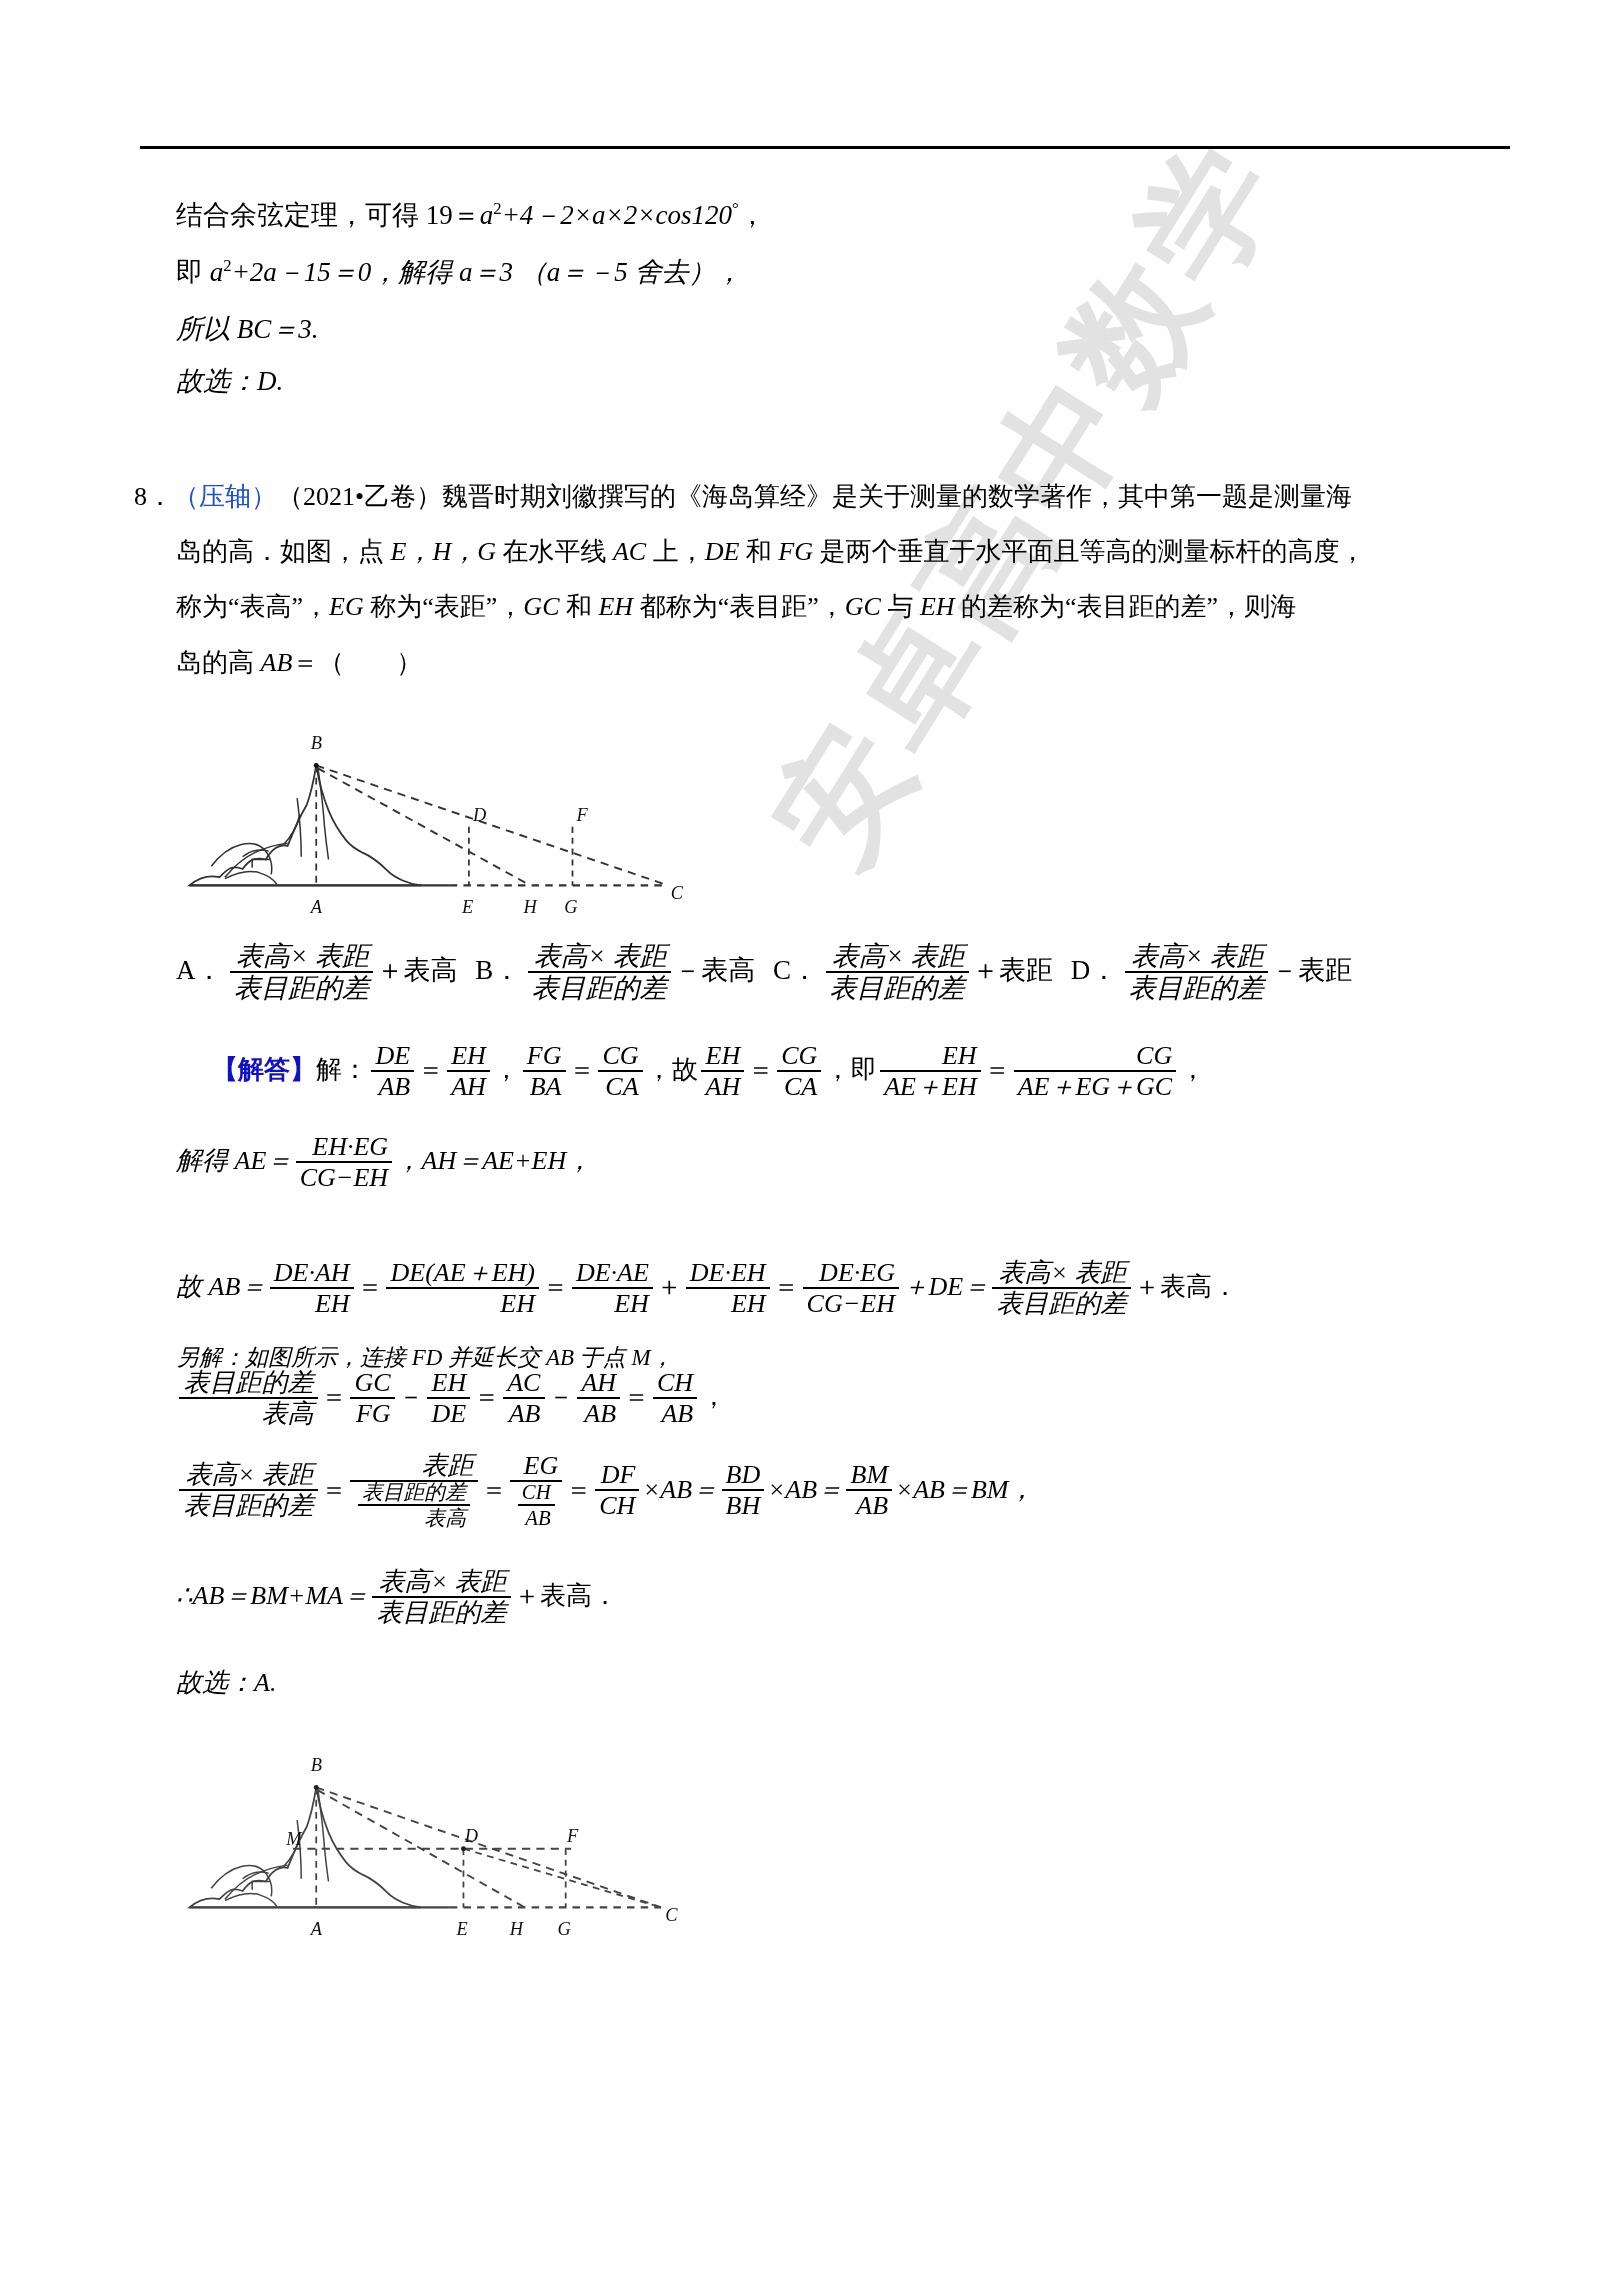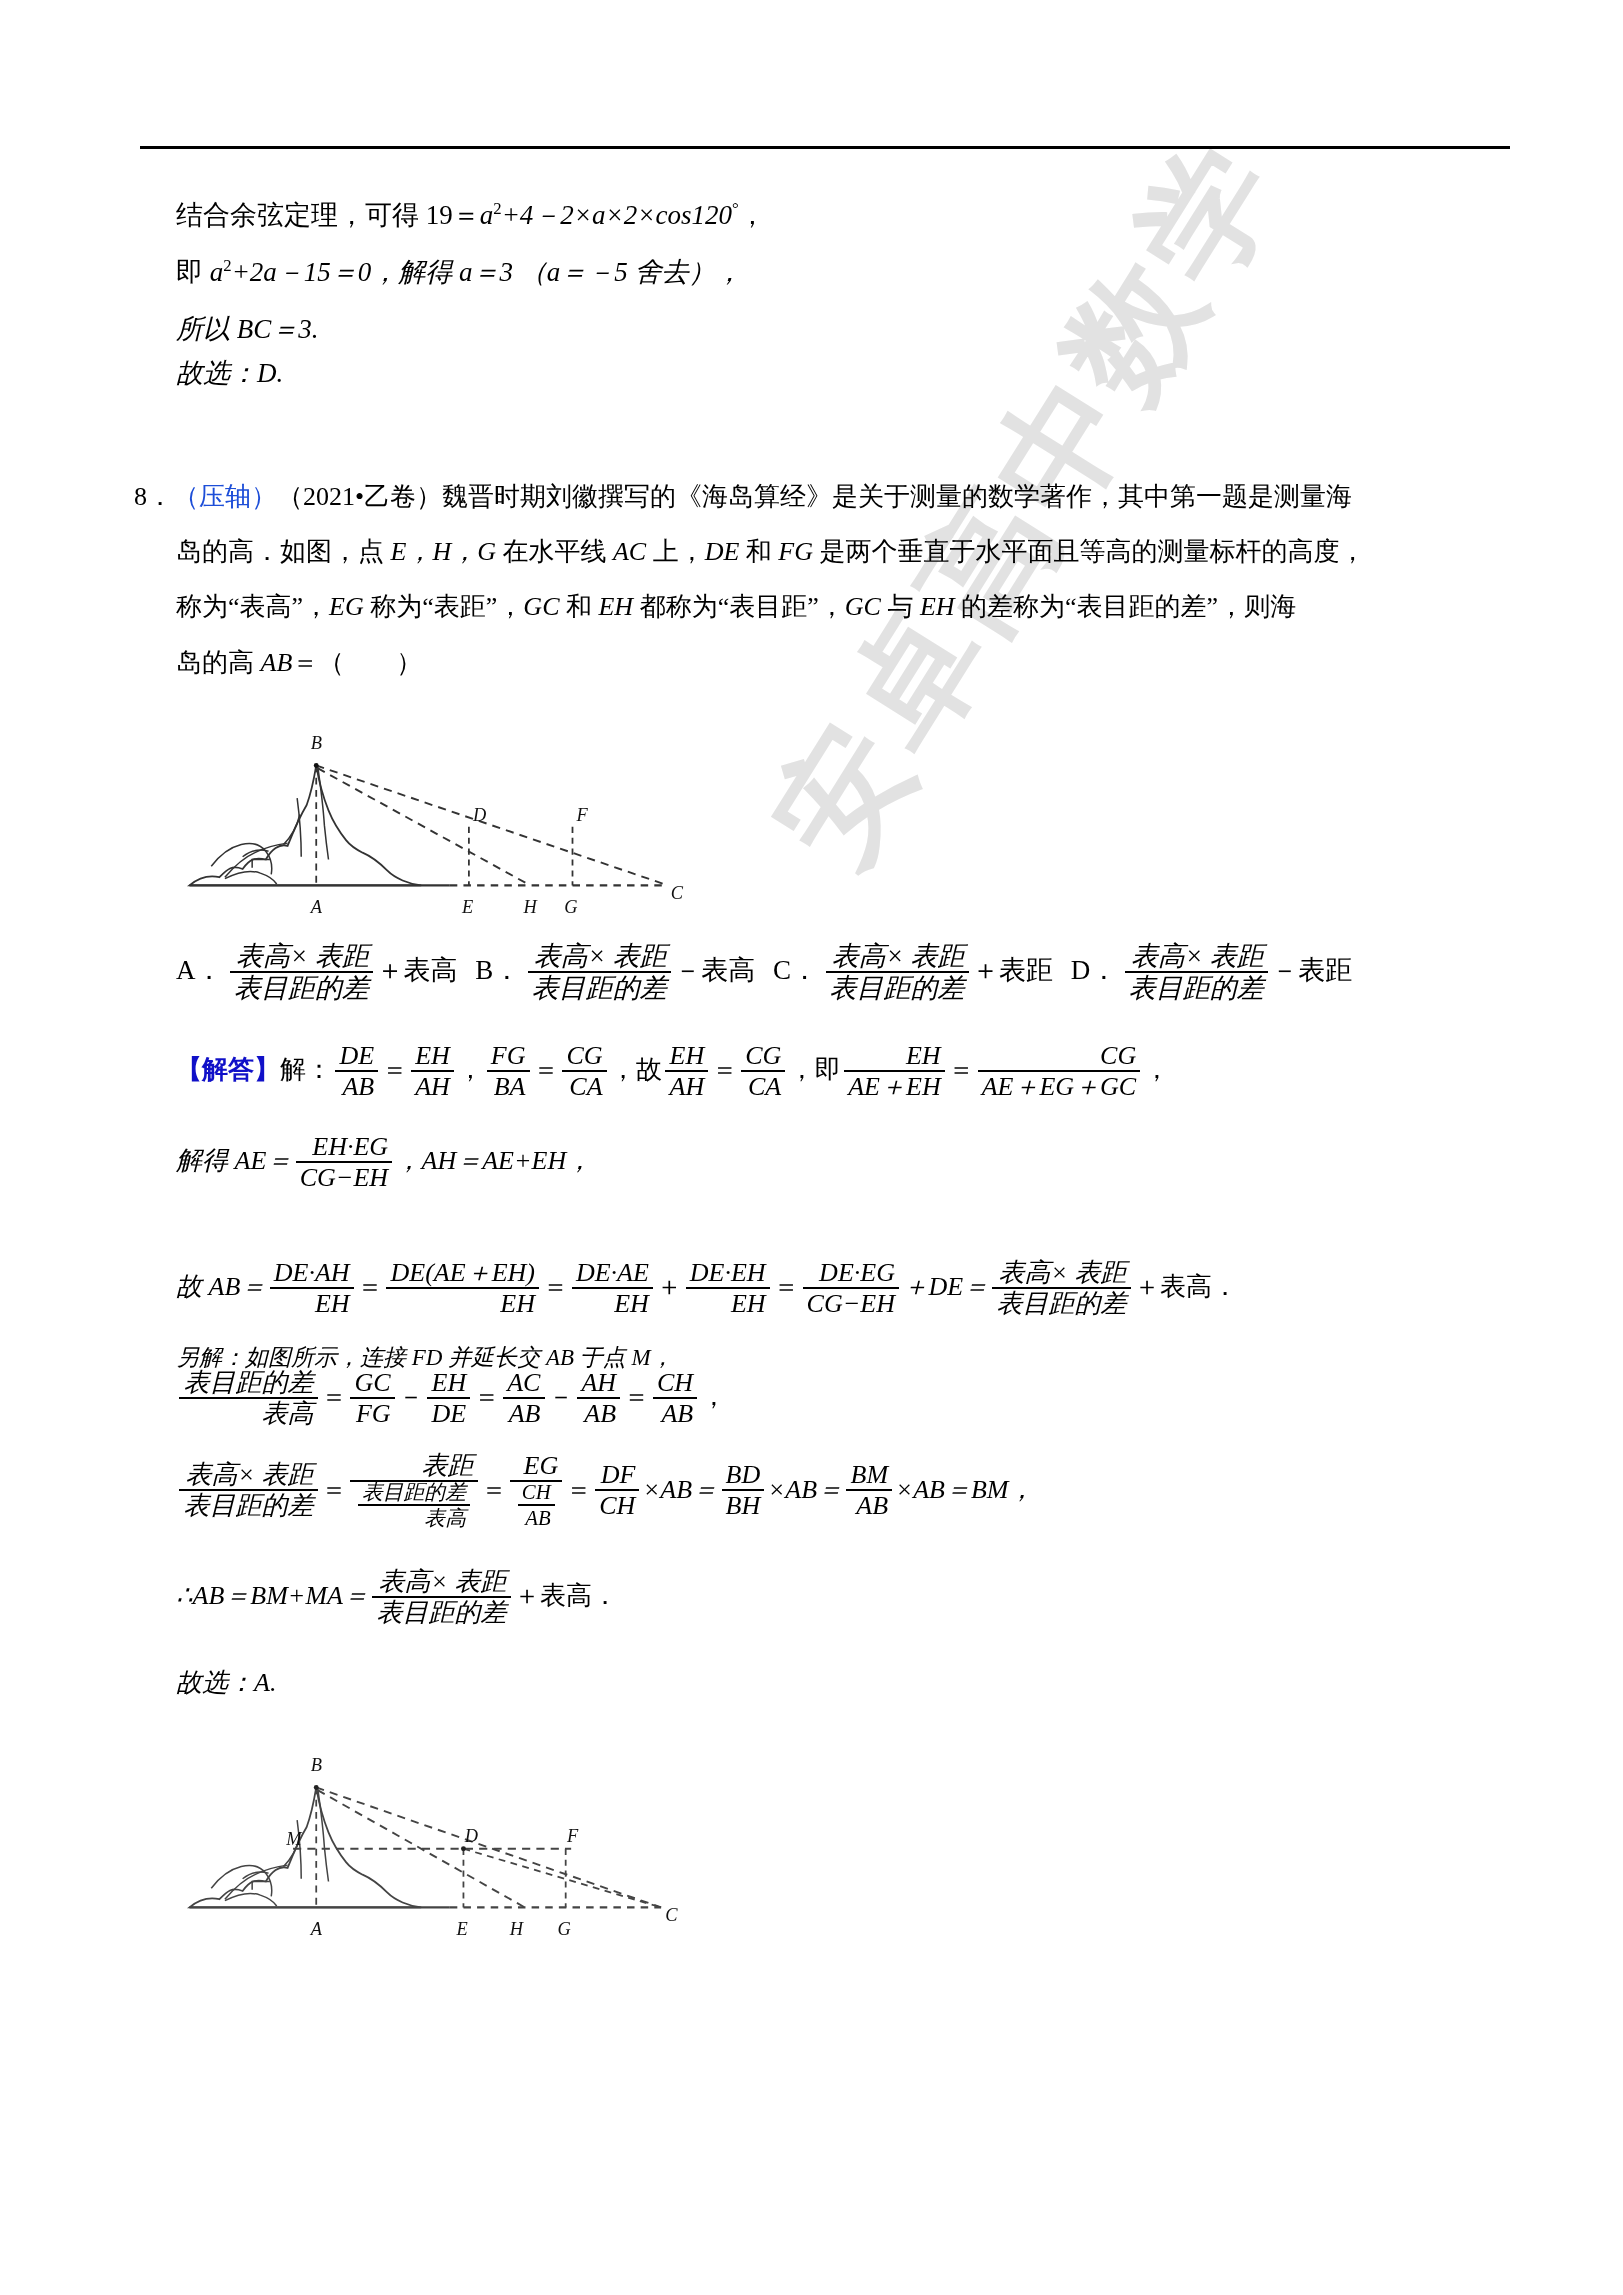--- a/index.html
+++ b/index.html
@@ -91,21 +91,21 @@
     <div class="line indent" style="top:202px;">
       <span>结合余弦定理，可得 19＝</span><span class="ital">a</span><sup class="sq">2</sup><span class="ital">+4－2×a×2×cos120</span><sup class="deg">°</sup><span>，</span>
     </div>
 
     <div class="line indent" style="top:259px;">
       <span>即 </span><span class="ital">a</span><sup class="sq">2</sup><span class="ital">+2a－15＝0，解得 a＝3 （a＝－5 舍去），</span>
     </div>
 
     <div class="line indent ital" style="top:316px;">所以 BC＝3.</div>
 
-    <div class="line indent" style="top:360px;">
+    <div class="line indent" style="top:368px;">
       <span class="ital">故选：D.</span>
     </div>
 
     <div class="line" style="left:134px;top:484px;font-size:26px;">
       <span>8．</span><span class="red">（压轴）</span><span>（2021•乙卷）</span><span>魏晋时期刘徽撰写的《海岛算经》是关于测量的数学著作，其中第一题是测量海</span>
     </div>
 
     <div class="line indent" style="top:539px;font-size:26px;">
       <span>岛的高．如图，点 </span><span class="ital">E，H，G</span><span> 在水平线 </span><span class="ital">AC</span><span> 上，</span><span class="ital">DE</span><span> 和 </span><span class="ital">FG</span><span> 是两个垂直于水平面且等高的测量标杆的高度，</span>
     </div>
@@ -159,21 +159,21 @@
         <text x="498" y="278" font-family="Liberation Serif, serif" font-style="italic" font-size="27" fill="#111">H</text>
         <text x="558" y="278" font-family="Liberation Serif, serif" font-style="italic" font-size="27" fill="#111">G</text>
         <text x="714" y="258" font-family="Liberation Serif, serif" font-style="italic" font-size="27" fill="#111">C</text>
       </svg>
     </div>
 
     <div class="optrow" style="top:942px;">
       <span class="optlabel">A．</span><span class="frac"><span class="num cn">表高× 表距</span><span class="den cn">表目距的差</span></span><span>＋</span><span>表高</span><span class="optgap"></span><span class="optlabel">B．</span><span class="frac"><span class="num cn">表高× 表距</span><span class="den cn">表目距的差</span></span><span>－</span><span>表高</span><span class="optgap"></span><span class="optlabel">C．</span><span class="frac"><span class="num cn">表高× 表距</span><span class="den cn">表目距的差</span></span><span>＋</span><span>表距</span><span class="optgap"></span><span class="optlabel">D．</span><span class="frac"><span class="num cn">表高× 表距</span><span class="den cn">表目距的差</span></span><span>－</span><span>表距</span>
     </div>
 
-    <div class="line indent" style="top:1042px;font-size:26px;">
+    <div class="line indent" style="top:1042px;font-size:26px;margin-left:36px;">
       <span class="blue">【解答】</span><span>解：</span><span class="frac ital"><span class="num">DE</span><span class="den">AB</span></span><span>＝</span><span class="frac ital"><span class="num">EH</span><span class="den">AH</span></span><span>，</span><span class="frac ital"><span class="num">FG</span><span class="den">BA</span></span><span>＝</span><span class="frac ital"><span class="num">CG</span><span class="den">CA</span></span><span>，</span><span>故</span><span class="frac ital"><span class="num">EH</span><span class="den">AH</span></span><span>＝</span><span class="frac ital"><span class="num">CG</span><span class="den">CA</span></span><span>，</span><span>即</span><span class="frac ital"><span class="num">EH</span><span class="den">AE＋EH</span></span><span>＝</span><span class="frac ital"><span class="num">CG</span><span class="den">AE＋EG＋GC</span></span><span>，</span>
     </div>
 
     <div class="line indent" style="top:1133px;font-size:26px;">
       <span class="ital">解得 AE＝</span><span class="frac ital"><span class="num">EH·EG</span><span class="den">CG−EH</span></span><span class="ital">，AH＝AE+EH，</span>
     </div>
 
     <div class="line indent" style="top:1220px;font-size:26px;margin-top:39px;">
       <span class="ital">故 AB＝</span><span class="frac ital"><span class="num">DE·AH</span><span class="den">EH</span></span><span>＝</span><span class="frac ital"><span class="num">DE(AE＋EH)</span><span class="den">EH</span></span><span>＝</span><span class="frac ital"><span class="num">DE·AE</span><span class="den">EH</span></span><span>＋</span><span class="frac ital"><span class="num">DE·EH</span><span class="den">EH</span></span><span>＝</span><span class="frac ital"><span class="num">DE·EG</span><span class="den">CG−EH</span></span><span class="ital">＋DE＝</span><span class="frac"><span class="num cn">表高× 表距</span><span class="den cn">表目距的差</span></span><span>＋表高．</span>
     </div>

